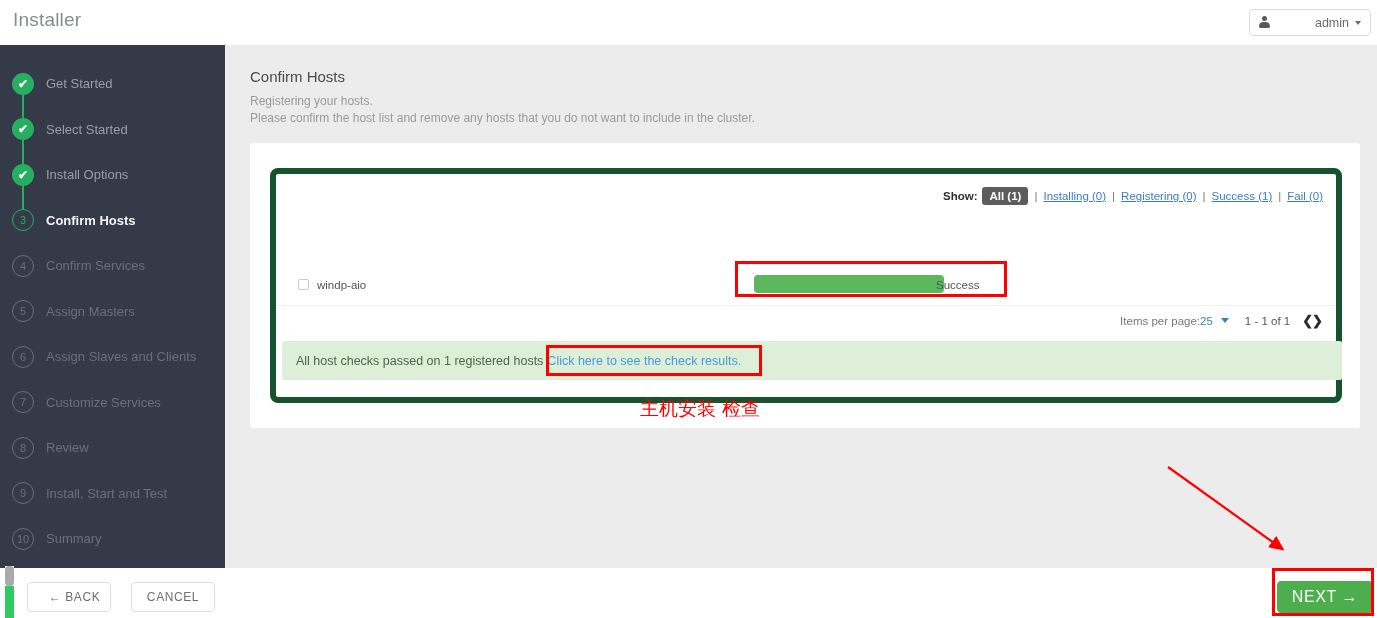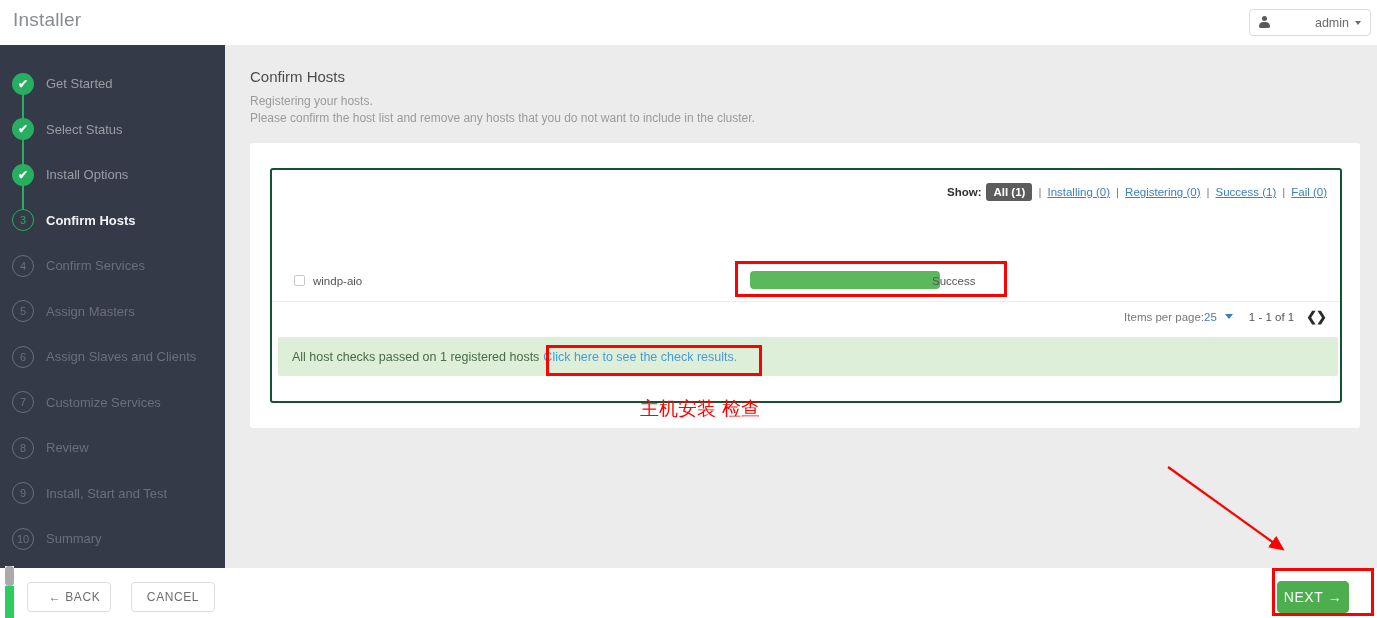--- a/index.html
+++ b/index.html
@@ -80,21 +80,21 @@
   .page-title { position: absolute; left: 25px; top: 23px; font-size: 15px; color: #4c4c4c; }
   .page-sub1 { position: absolute; left: 25px; top: 49px; font-size: 12px; color: #9b9b9b; }
   .page-sub2 { position: absolute; left: 25px; top: 66px; font-size: 12px; color: #9b9b9b; }
 
   .card {
     position: absolute; left: 25px; top: 98px; width: 1110px; height: 285px;
     background: #fff; border-radius: 3px;
   }
   .inner-box {
     position: absolute; left: 20px; top: 25px; width: 1072px; height: 235px;
-    border: 2px solid #14532d; border-radius: 3px; background: #fff;
+    border: 6px solid #14532d; border-radius: 8px; background: #fff;
   }
 
   .show-row {
     position: absolute; right: 13px; top: 13px;
     display: flex; align-items: center; font-size: 11.5px; color: #333;
   }
   .show-row .show-label { font-weight: bold; color: #2f2f2f; margin-right: 5px; }
   .chip {
     background: #5c5c5c; color: #fff; border-radius: 3px;
     padding: 3px 7px; font-size: 11.5px; font-weight: bold;
@@ -159,23 +159,23 @@
     background: #fff;
   }
   .btn {
     position: absolute; height: 30px; border: 1px solid #ddd; border-radius: 4px;
     background: #fff; color: #6e6e6e; font-size: 12px; letter-spacing: .6px;
     display: flex; align-items: center; justify-content: center; cursor: pointer;
   }
   .btn-back { left: 27px; top: 582px; width: 84px; padding-left: 11px; }
   .btn-cancel { left: 131px; top: 582px; width: 84px; }
   .btn-next {
-    position: absolute; left: 1277px; top: 581px; width: 72px; height: 32px;
+    position: absolute; left: 1277px; top: 581px; width: 96px; height: 32px;
     background: #4cae4c; border: 1px solid #4cae4c; border-radius: 4px;
-    color: #fff; font-size: 14px; letter-spacing: .6px;
+    color: #fff; font-size: 16px; letter-spacing: .6px;
     display: flex; align-items: center; justify-content: center; cursor: pointer;
   }
 
   .scrollbar-track {
     position: absolute; left: 5px; top: 566px; width: 9px; height: 52px;
     background: #f1f1f1;
   }
   .scrollbar-thumb-top {
     position: absolute; left: 5px; top: 566px; width: 9px; height: 20px;
     background: #a9aaab; border-radius: 4px;
@@ -215,21 +215,21 @@
           <div class="bullet">
             <span class="check">✔</span>
           </div>
           <div class="label">Get Started</div>
           <div class="connector"></div>
         </div>
         <div class="step done">
           <div class="bullet">
             <span class="check">✔</span>
           </div>
-          <div class="label">Select Status</div>
+          <div class="label">Select Started</div>
           <div class="connector"></div>
         </div>
         <div class="step done">
           <div class="bullet">
             <span class="check">✔</span>
           </div>
           <div class="label">Install Options</div>
           <div class="connector"></div>
         </div>
         <div class="step current">

